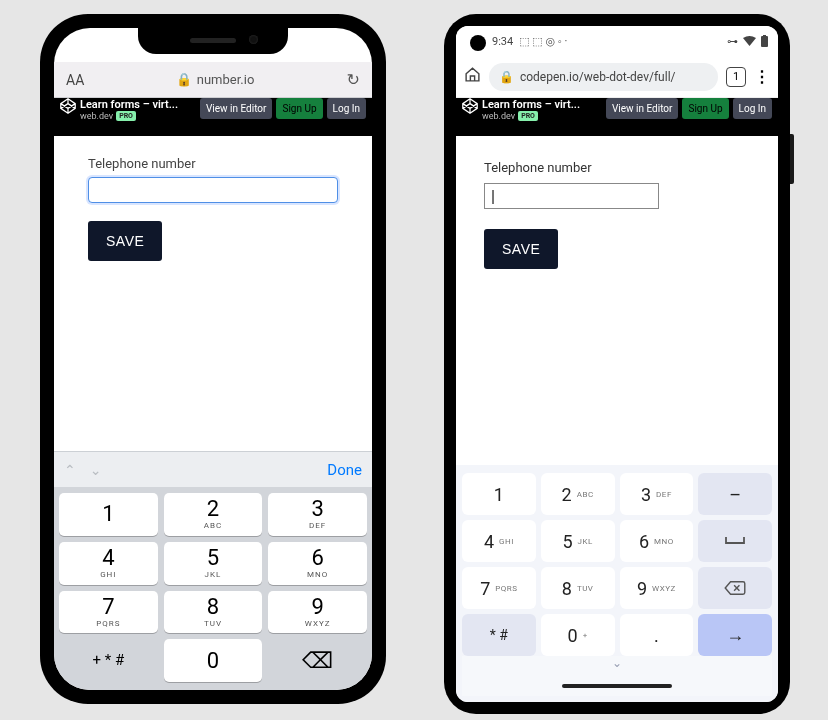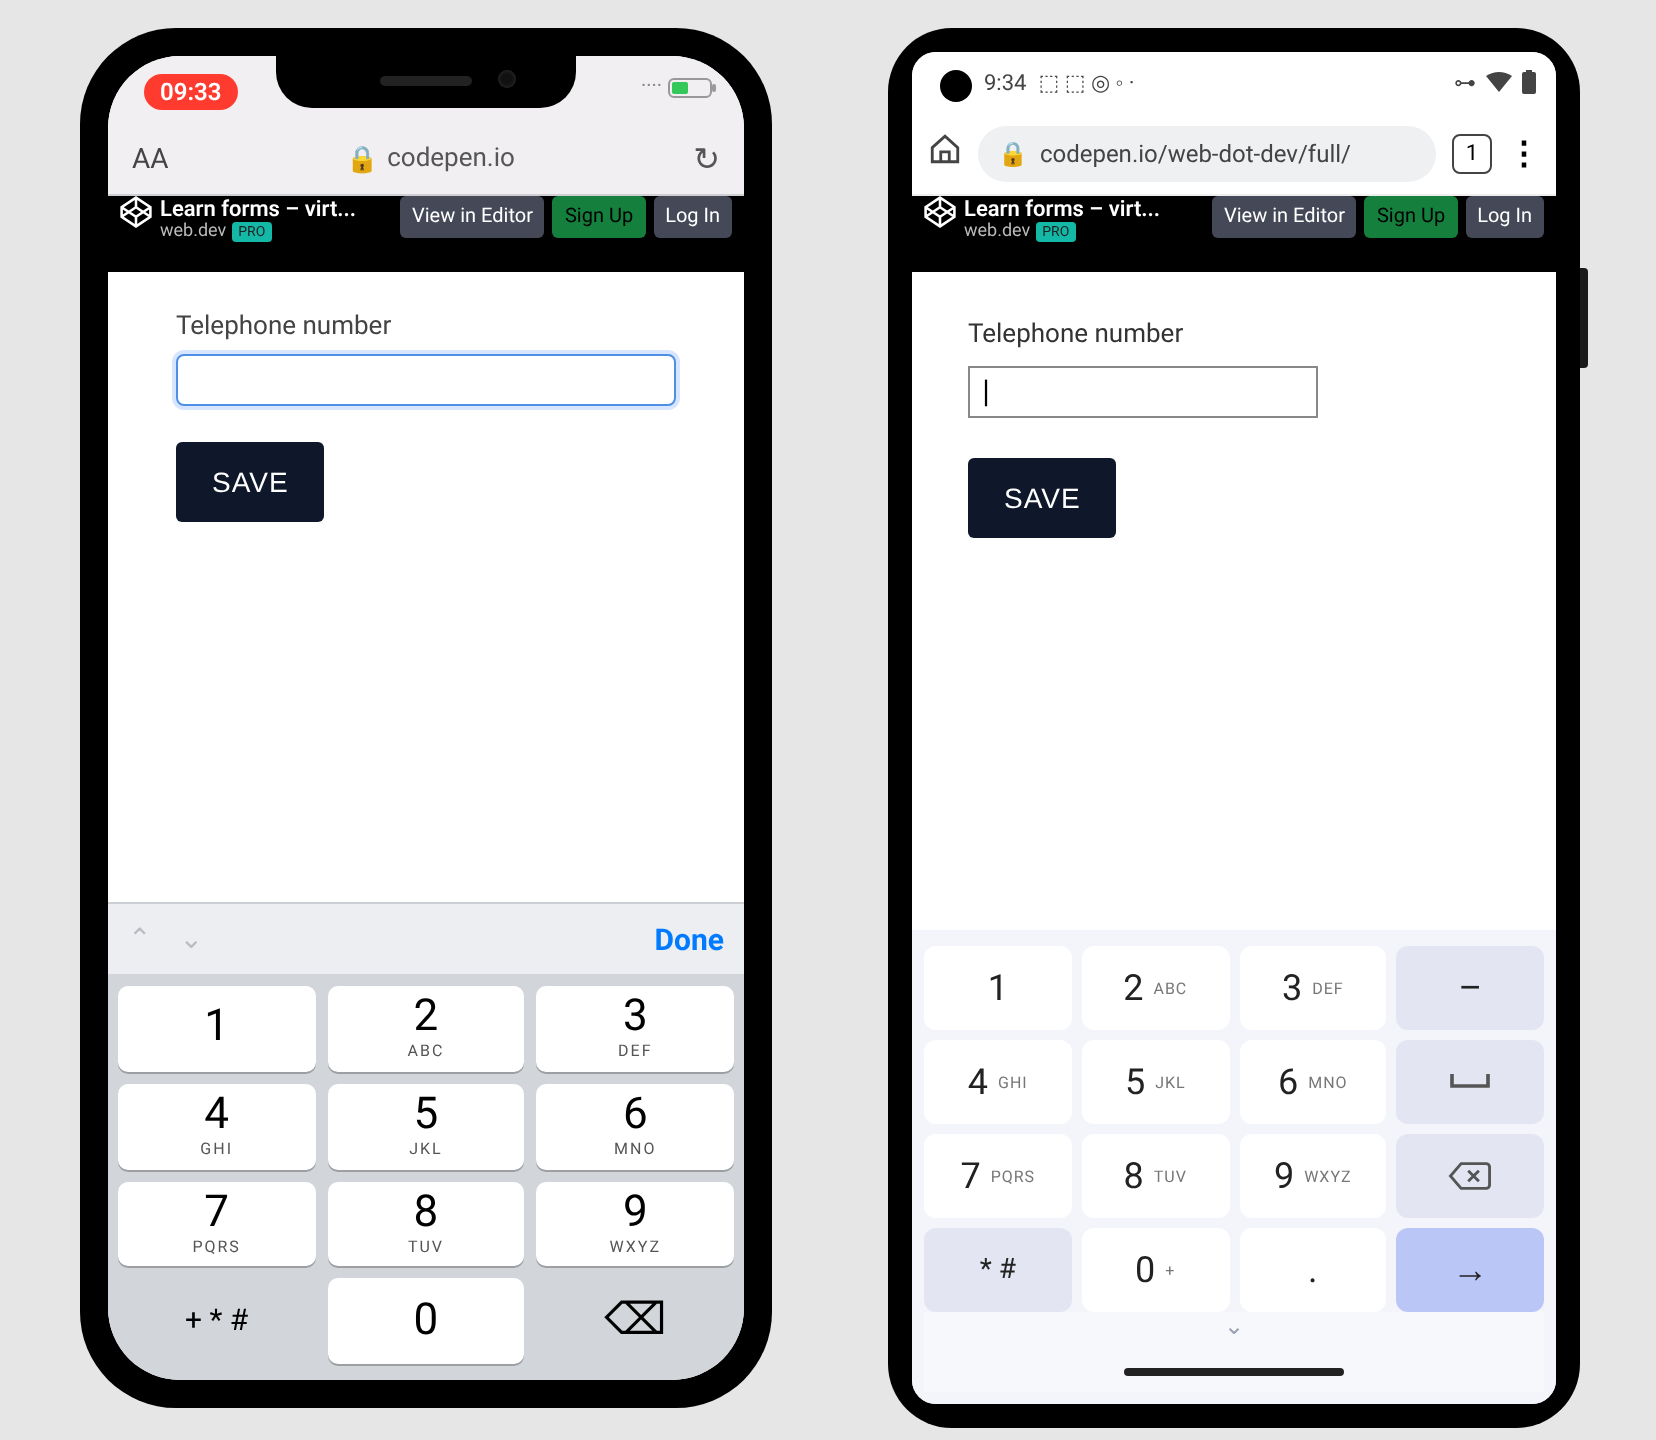--- a/index.html
+++ b/index.html
@@ -167,21 +167,21 @@
     width: 16px; height: 16px; flex: 0 0 16px;
   }
   .cp-title-block { flex: 1; min-width: 0; }
   .cp-title {
     color: #fff; font-size: 11px; font-weight: 600;
     white-space: nowrap; overflow: hidden; text-overflow: ellipsis;
   }
   .cp-sub { display: flex; align-items: center; gap: 3px; }
   .cp-author { color: #bbb; font-size: 9px; }
   .cp-pro {
-    background: #14b8a6; color: #222; font-size: 7px; font-weight: 400;
+    background: #86efac; color: #222; font-size: 7px; font-weight: 700;
     padding: 1px 3px; border-radius: 2px;
   }
   .cp-btn {
     font-size: 10px;
     padding: 5px 6px;
     border-radius: 3px;
     background: #444857;
     color: #fff;
     white-space: nowrap;
   }
@@ -226,21 +226,21 @@
     left: 0; right: 0; bottom: 203px;
     height: 36px;
     background: #eceef1;
     border-top: 1px solid #ccd0d5;
     display: flex;
     align-items: center;
     padding: 0 10px;
     justify-content: space-between;
   }
   .ios-arrows { display: flex; gap: 14px; color: #b9bdc2; font-size: 14px; }
-  .ios-done { color: #007aff; font-weight: 700; font-size: 15px; }
+  .ios-done { color: #007aff; font-weight: 400; font-size: 15px; }
 
   
   .ios-keypad {
     position: absolute;
     left: 0; right: 0; bottom: 0;
     height: 203px;
     background: #d2d5da;
     padding: 6px 5px 8px;
     display: grid;
     grid-template-columns: repeat(3, 1fr);
@@ -396,35 +396,26 @@
 </head>
 <body>
 
 <div class="iphone">
   <div class="iphone-screen">
     <div class="iphone-notch">
       <div class="iphone-speaker"></div>
       <div class="iphone-cam"></div>
     </div>
 
-    <div class="iphone-status">
-      <div class="iphone-time-pill">09:33</div>
-      <div class="iphone-battery">
-        <span>····</span>
-        <span class="battery-icon">
-            <span class="battery-fill"></span>
-          </span>
-      </div>
-    </div>
 
     <div class="safari-bar">
       <div class="safari-aa">AA</div>
       <div class="safari-url">
         <span>🔒</span>
-        <span>codepen.io</span>
+        <span>number.io</span>
       </div>
       <div class="safari-refresh">↻</div>
     </div>
 
     <div class="codepen-bar ios">
       <svg class="cp-logo" viewBox="0 0 100 100">
           <path fill="none" stroke="#fff" stroke-width="8" d="M50 5 95 35v30L50 95 5 65V35zM50 5v30M50 65v30M5 35l45 30 45-30M5 65l45-30 45 30"></path>
         </svg>
       <div class="cp-title-block">
         <div class="cp-title">Learn forms – virt...</div>

